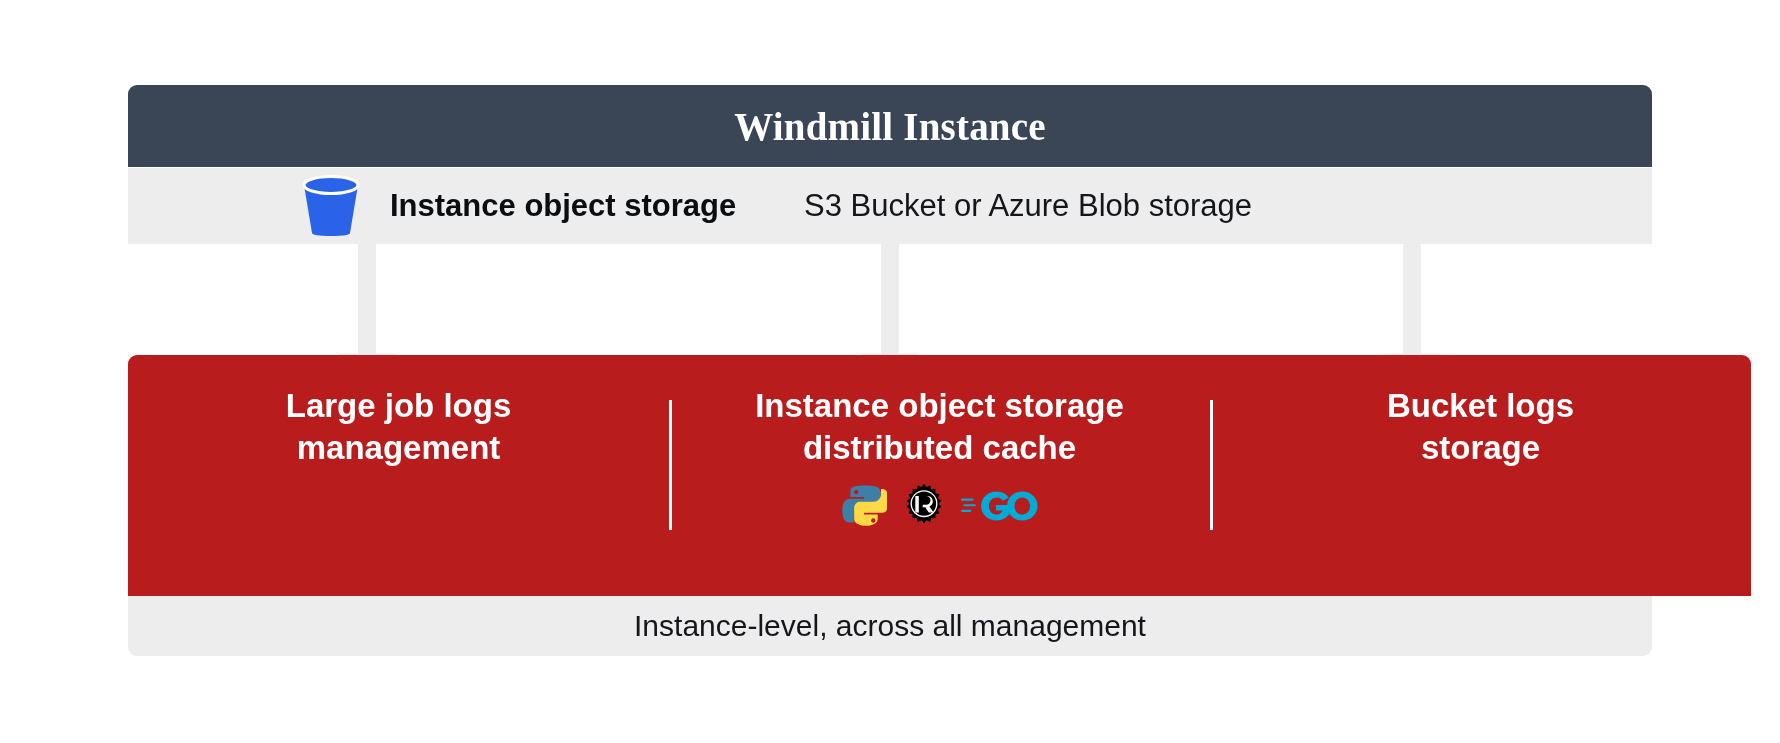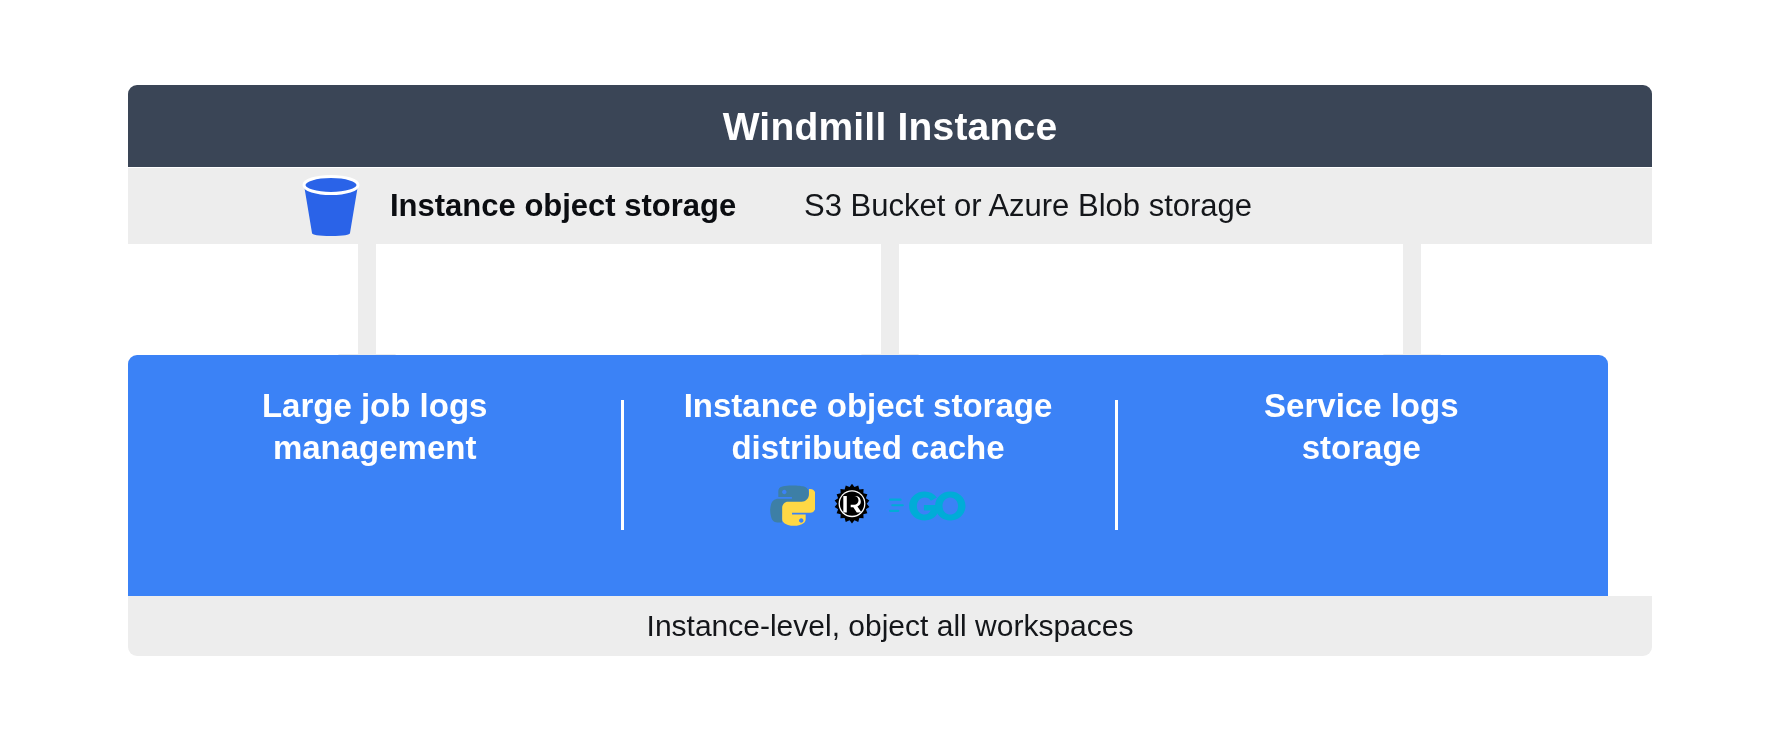--- a/index.html
+++ b/index.html
@@ -26,20 +26,21 @@
     position: absolute;
     left: 128px;
     top: 85px;
     width: 1524px;
     height: 82px;
     background: #3a4556;
     border-radius: 9px 9px 0 0;
     display: flex;
     align-items: center;
     justify-content: center;
+    font-family: Liberation Serif, serif;
   }
   .header-title {
     color: #ffffff;
     font-size: 39px;
     font-weight: bold;
     letter-spacing: 0.2px;
     line-height: 1;
   }
 
   
@@ -105,23 +106,23 @@
   }
   .arrow-1 { left: 338px; }
   .arrow-2 { left: 861px; }
   .arrow-3 { left: 1383px; }
 
   
   .blue-panel {
     position: absolute;
     left: 128px;
     top: 355px;
-    width: 1480px;
+    width: 1623px;
     height: 241px;
-    background: #3b82f6;
+    background: #b91c1c;
     border-radius: 9px 9px 0 0;
     display: flex;
     align-items: stretch;
   }
   .col {
     position: relative;
     flex: 1 1 0;
     display: flex;
     flex-direction: column;
     align-items: center;
@@ -253,23 +254,23 @@
               <path d="M165 11c-23 0-41 17-41 39s18 39 41 39 41-17 41-39-18-39-41-39zm0 62c-12 0-21-10-21-23s9-23 21-23 21 10 21 23-9 23-21 23z"></path>
             </g>
           </svg>
         </span>
 
       </div>
     </div>
 
     <div class="col">
       <div class="divider divider-left"></div>
-      <div class="col-title">Service logs
+      <div class="col-title">Bucket logs
 storage</div>
     </div>
 
   </div>
 
   <div class="footer-row">
-    <div class="footer-text">Instance-level, object all workspaces</div>
+    <div class="footer-text">Instance-level, across all management</div>
   </div>
 
 </div>
 
 </body></html>

